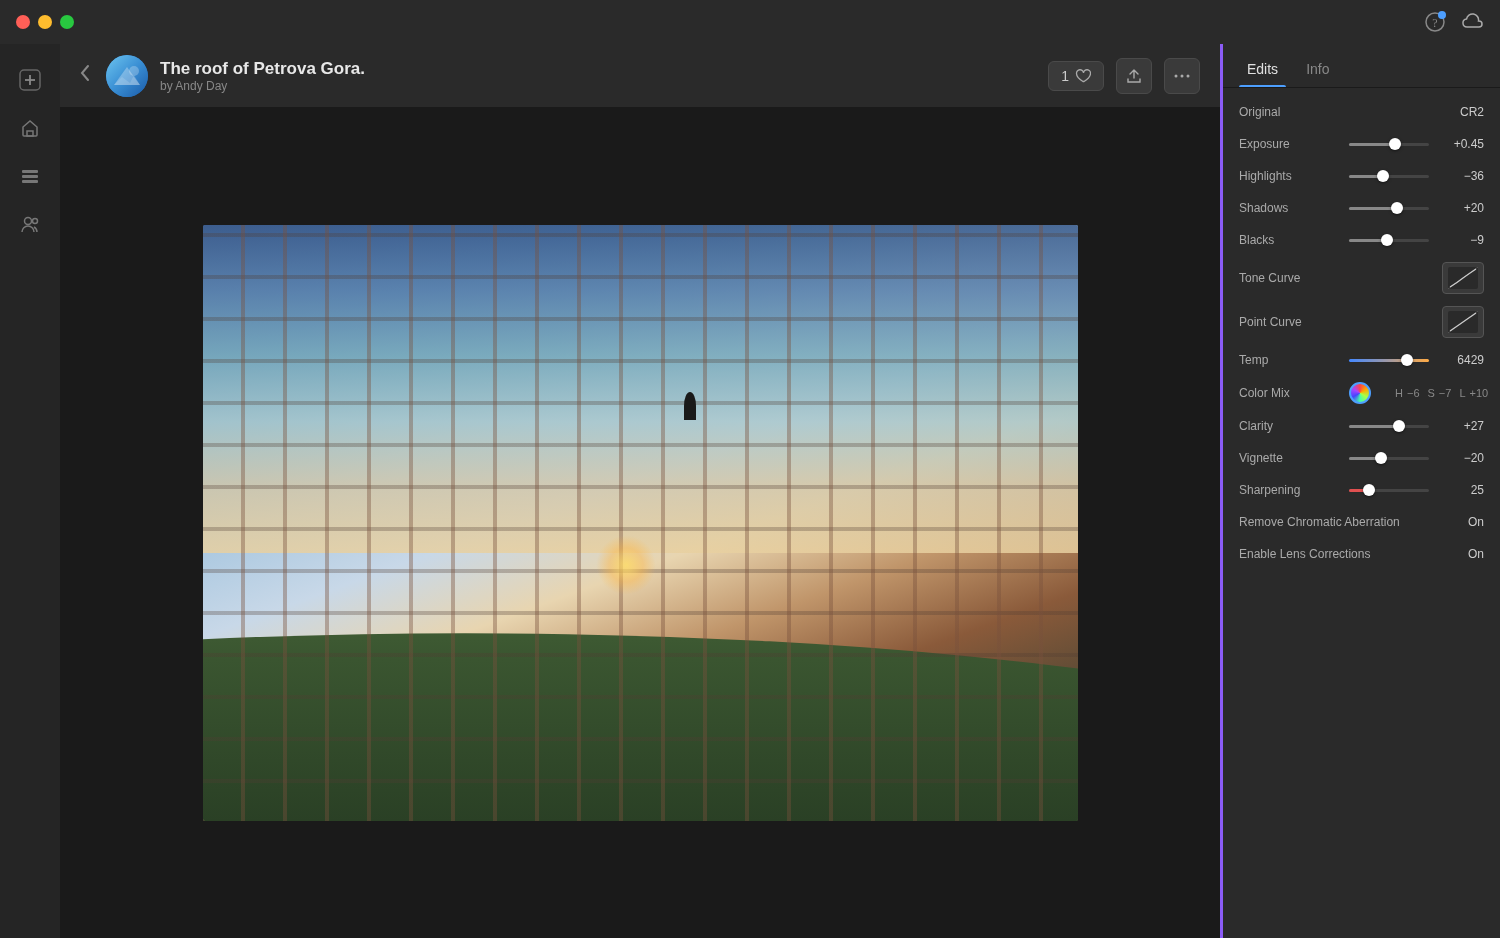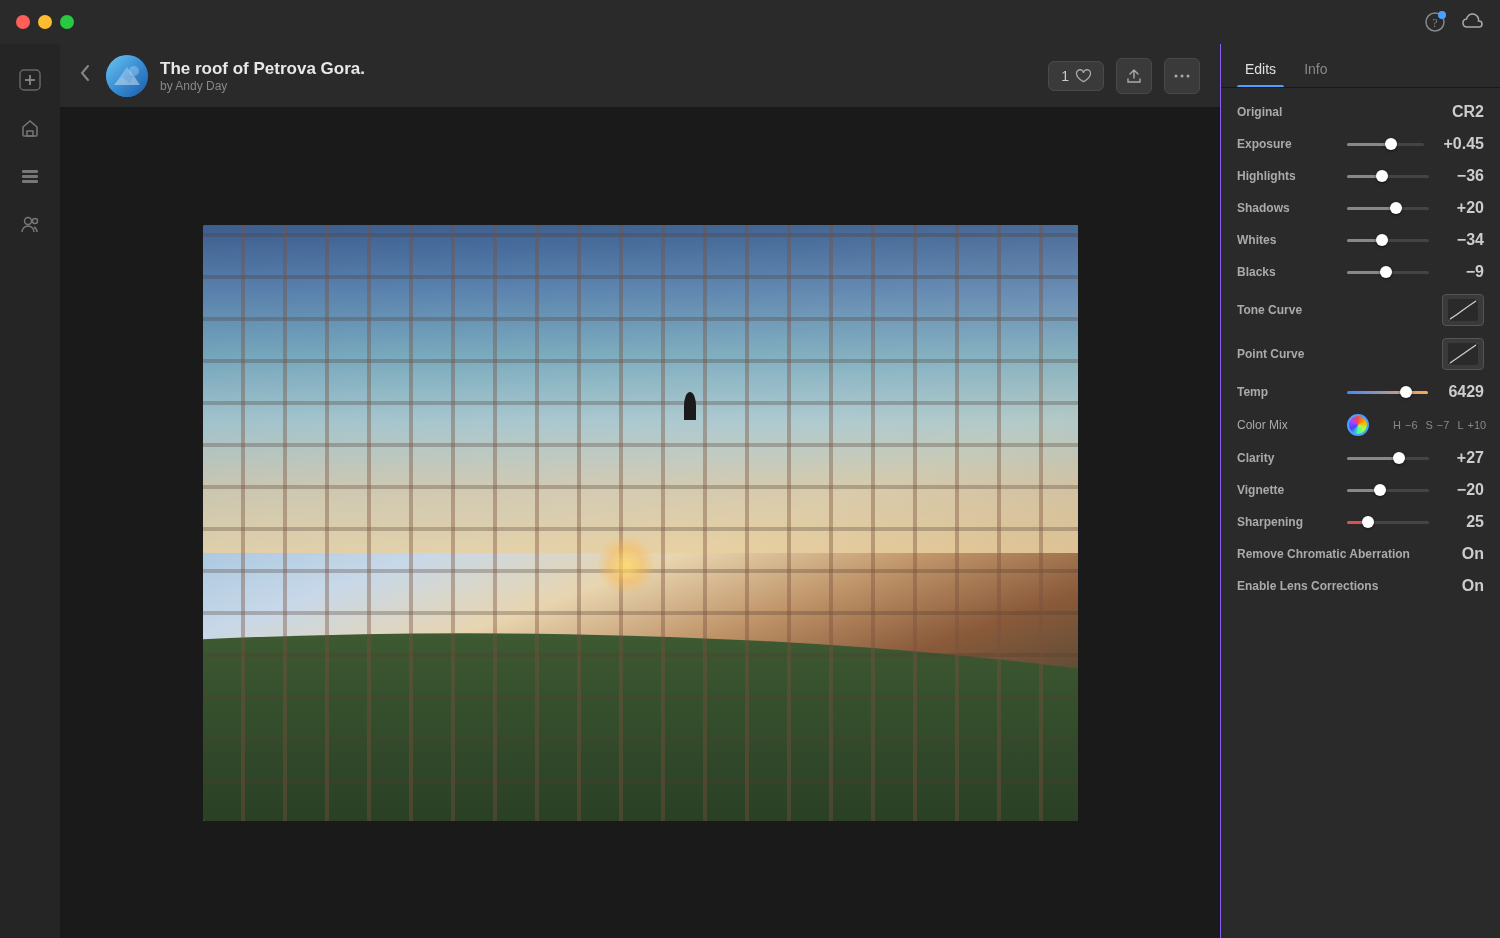--- a/index.html
+++ b/index.html
@@ -267,21 +267,21 @@
     }
 
     
     .right-panel {
       width: 280px;
       background: #2a2a2a;
       display: flex;
       flex-direction: column;
       flex-shrink: 0;
       overflow: hidden;
-      border-left: 1px solid #8b5cf6;
+      border-left: 3px solid #8b5cf6;
     }
     .panel-tabs {
       display: flex;
       padding: 0 16px;
       border-bottom: 1px solid #1a1a1a;
       flex-shrink: 0;
       height: 44px;
       align-items: flex-end;
     }
     .panel-tab {
@@ -314,30 +314,29 @@
     .panel-content::-webkit-scrollbar { width: 4px; }
     .panel-content::-webkit-scrollbar-thumb { background: #444; border-radius: 2px; }
     .panel-content::-webkit-scrollbar-track { background: transparent; }
 
     .edit-row {
       display: flex;
       align-items: center;
       padding: 6px 16px;
       gap: 20px;
       min-height: 32px;
-      font-weight: bold;
     }
     .edit-label {
       font-size: 12px;
       color: #aaa;
       width: 90px;
       flex-shrink: 0;
     }
     .edit-value {
-      font-size: 16px;
+      font-size: 12px;
       color: #ccc;
       margin-left: auto;
       flex-shrink: 0;
       min-width: 35px;
       text-align: right;
     }
 
     
     .slider-track {
       flex: 1;
@@ -610,28 +609,20 @@
 
       <div class="edit-row">
         <span class="edit-label">Shadows</span>
         <div class="slider-track">
           <div class="slider-fill" style="left:0; width:60%"></div>
           <div class="slider-thumb" style="left:60%"></div>
         </div>
         <span class="edit-value">+20</span>
       </div>
 
-      <div class="edit-row">
-        <span class="edit-label">Whites</span>
-        <div class="slider-track">
-          <div class="slider-fill" style="left:0; width:43%"></div>
-          <div class="slider-thumb" style="left:43%"></div>
-        </div>
-        <span class="edit-value">−34</span>
-      </div>
 
       <div class="edit-row">
         <span class="edit-label">Blacks</span>
         <div class="slider-track">
           <div class="slider-fill" style="left:0; width:47%"></div>
           <div class="slider-thumb" style="left:47%"></div>
         </div>
         <span class="edit-value">−9</span>
       </div>
 

